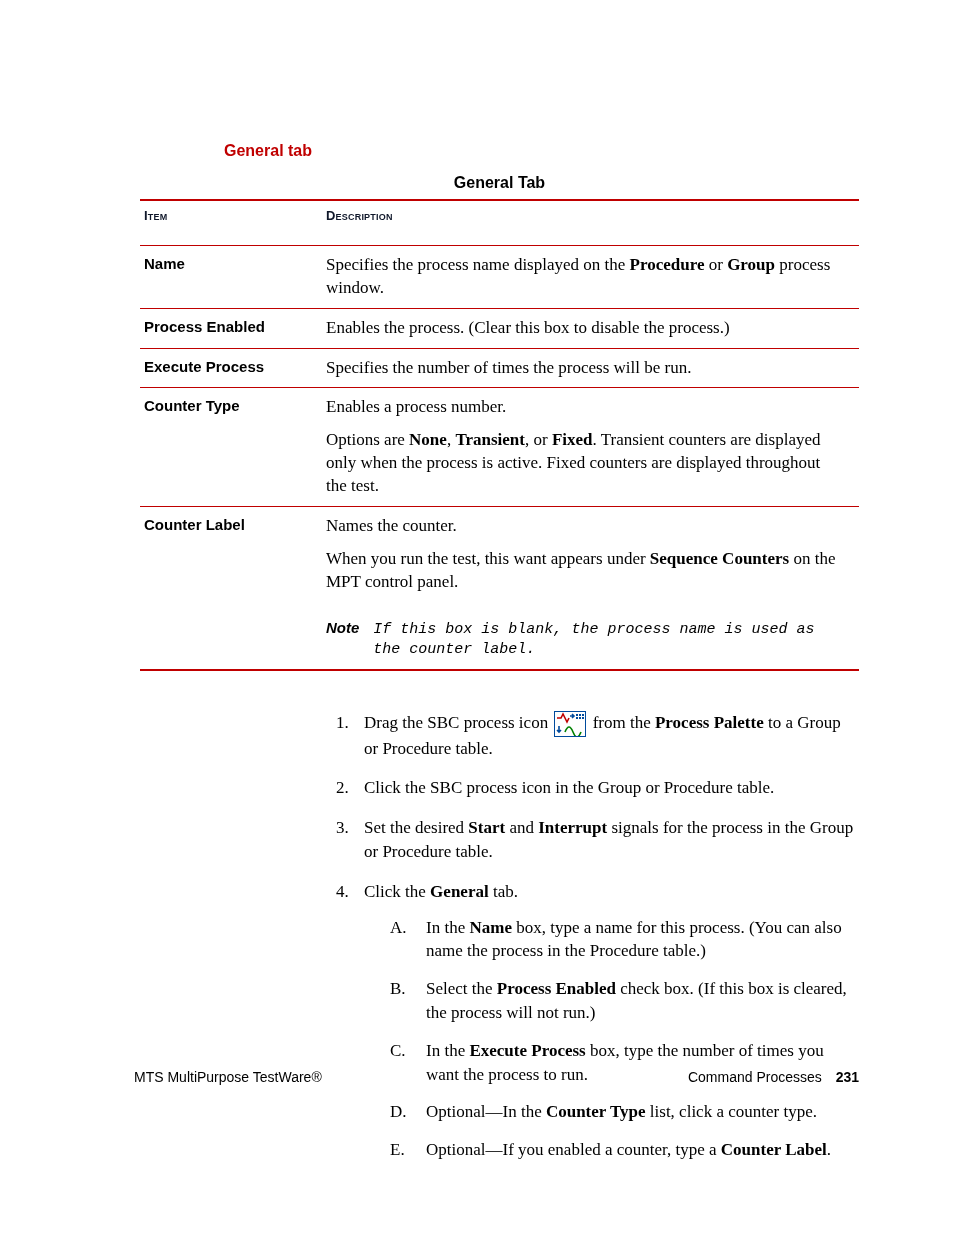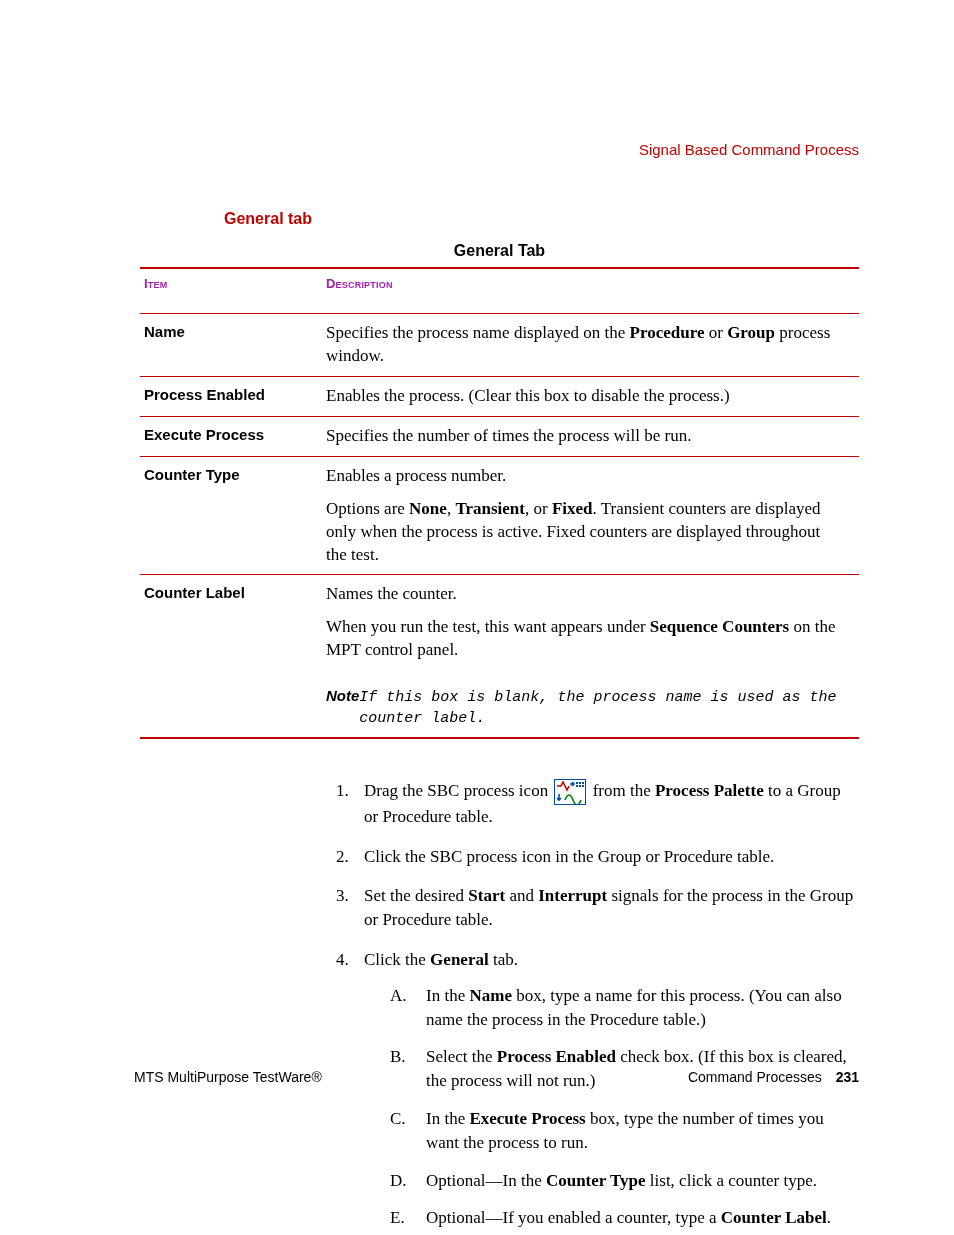--- a/index.html
+++ b/index.html
@@ -43,21 +43,21 @@
     font-weight: bold;
     font-size: 16px;
     text-align: center;
     padding-bottom: 6px;
   }
   table.general-table thead tr {
     border-top: 2px solid #c00000;
     border-bottom: 1px solid #c00000;
   }
   table.general-table thead th {
-    color: #a21caf;
+    color: #0f172a;
     font-family: Arial, Helvetica, sans-serif;
     font-weight: bold;
     font-size: 13px;
     text-align: left;
     padding: 6px 10px 20px 4px;
     font-variant: small-caps;
     letter-spacing: 0.2px;
   }
   table.general-table tbody td {
     padding: 8px 10px 8px 4px;
@@ -74,20 +74,21 @@
     font-size: 15px;
   }
   .desc-col p {
     margin: 0 12px 10px 0;
   }
   .desc-col p:last-child {
     margin-bottom: 0;
   }
   .note-line {
     display: flex;
+    gap: 14px;
     align-items: baseline;
     margin-top: 24px;
   }
   .note-label {
     font-family: Arial, Helvetica, sans-serif;
     font-weight: bold;
     font-style: italic;
     font-size: 15px;
   }
   .note-text {
@@ -159,21 +160,20 @@
   .footer .pagenum {
     font-weight: bold;
     margin-left: 10px;
   }
 </style>
 </head>
 <body>
 
 <div class="page">
 
-  <div class="running-header">Signal Based Command Process</div>
 
   <div class="sidebar-heading">General tab</div>
 
   <table class="general-table">
     <caption>General Tab</caption>
     <thead>
       <tr>
         <th>Item</th>
         <th>Description</th>
       </tr>

